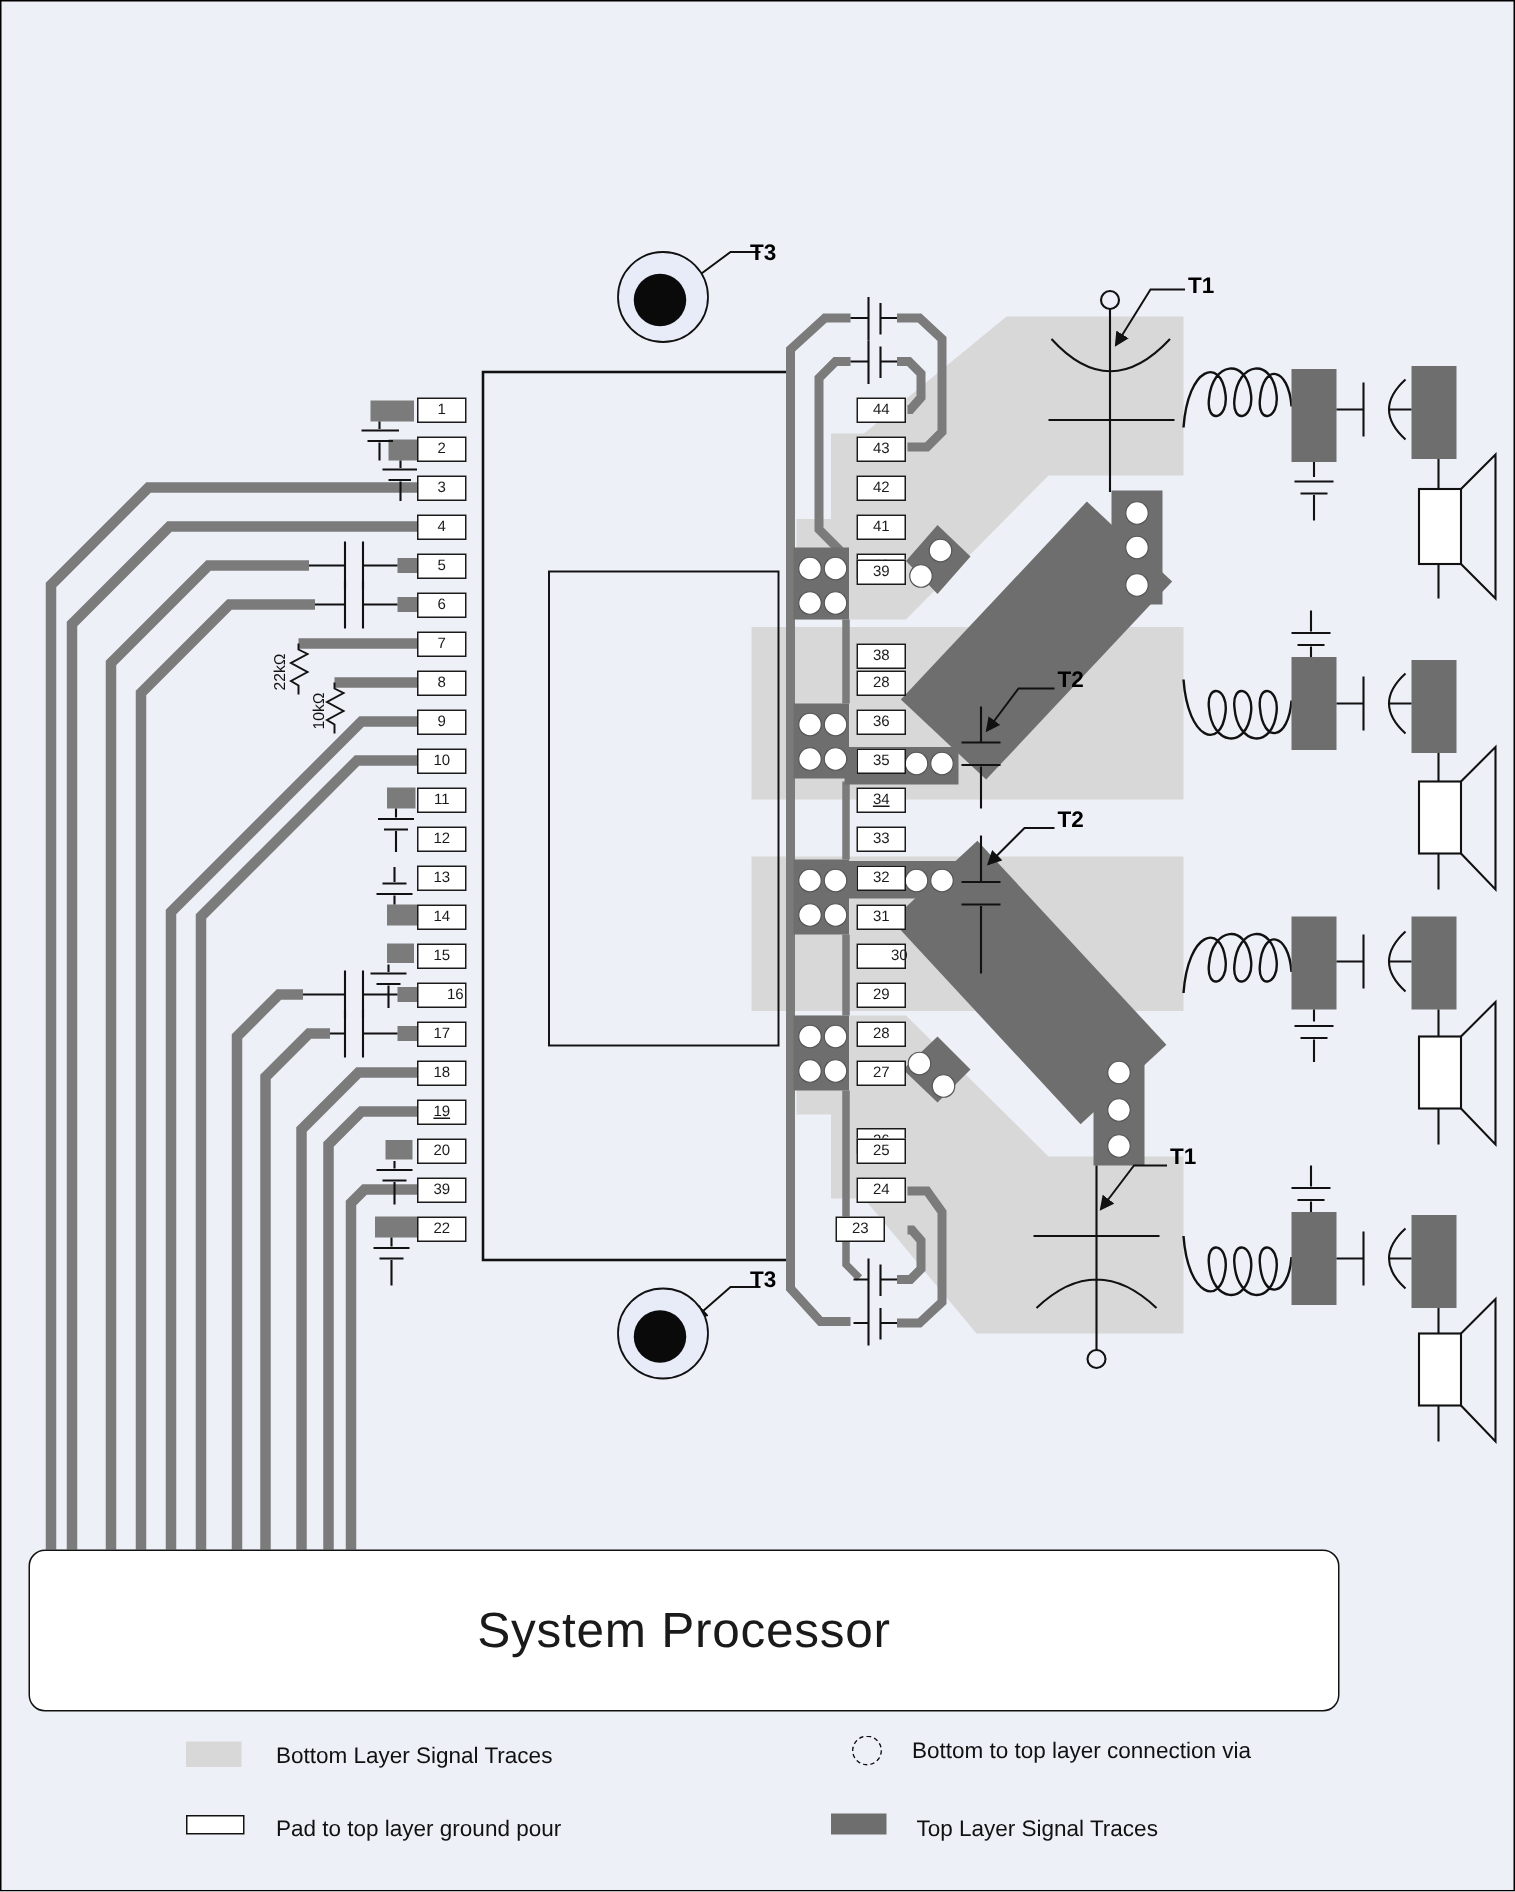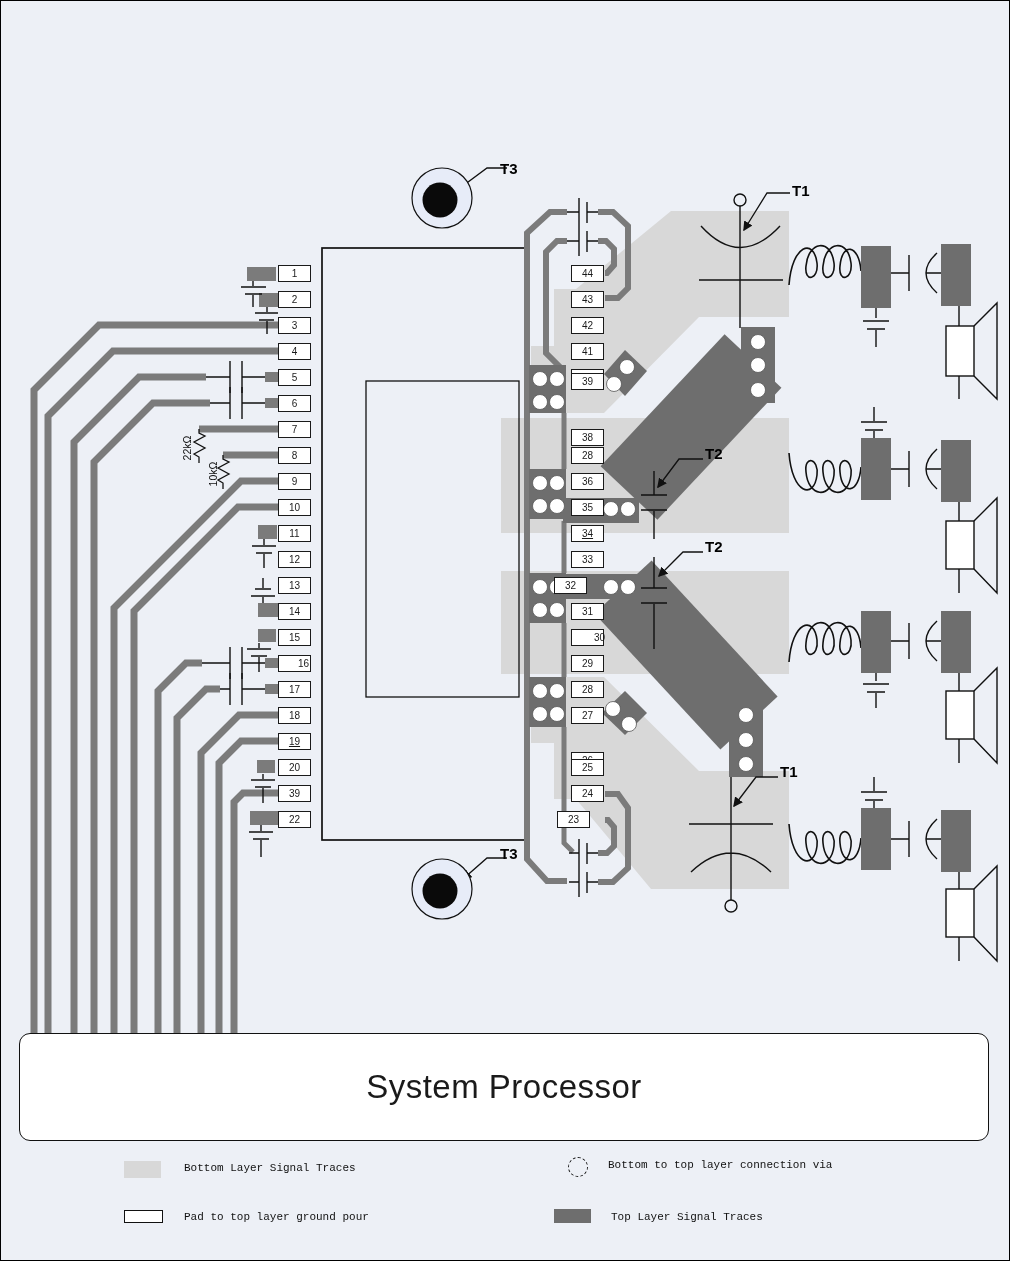--- a/index.html
+++ b/index.html
@@ -5,25 +5,25 @@
   html,body{margin:0;padding:0;background:#fff;font-family:"Liberation Sans",sans-serif;}
   #canvas{position:relative;width:1010px;height:1261px;background:var(--bg,#edf0f6);
           border:1.5px solid #000;box-sizing:border-box;overflow:hidden;}
   #art{position:absolute;left:0;top:0;}
   .pin{position:absolute;width:33px;height:17px;background:#fff;border:1.5px solid #1a1a1a;
        box-sizing:border-box;display:flex;align-items:center;justify-content:center;
        font-size:10px;color:#1a1a1a;}
   .tlabel{position:absolute;font-weight:bold;font-size:15px;color:#000;}
   .rlabel{position:absolute;font-size:10.5px;color:#111;transform:translate(-50%,-50%) rotate(-90deg);
           white-space:nowrap;}
-  #title-box{position:absolute;left:18px;top:1032px;width:970px;height:108px;background:#fff;
+  #title-box{position:absolute;left:18px;top:1032px;width:874px;height:108px;background:#fff;
              border:1.6px solid #111;border-radius:11px;box-sizing:border-box;
              display:flex;align-items:center;justify-content:center;text-align:center;}
   #title-box span{font-size:33px;color:#1a1a1a;letter-spacing:0.5px;}
-  .legend-label{position:absolute;font-size:11px;color:#111;white-space:nowrap;font-family:Liberation Mono, monospace;}
+  .legend-label{position:absolute;font-size:15px;color:#111;white-space:nowrap;}
   .sw{position:absolute;box-sizing:border-box;}
   #sw-bottom{left:123px;top:1160px;width:37px;height:17px;background:var(--bottom-layer,#d9d9d9);}
   #sw-via{left:567px;top:1156px;width:20px;height:20px;border:1.7px dashed #111;border-radius:50%;}
   #sw-pad{left:123px;top:1209px;width:39px;height:13px;background:#fff;border:1.6px solid #111;}
   #sw-top{left:553px;top:1208px;width:37px;height:14px;background:var(--top-layer,#6e6e6e);}
 </style>
 </head>
 <body>
 
 <div id="canvas" style="--bg: #edf0f6; background: rgb(237, 240, 246);">
@@ -281,21 +281,21 @@
       <div class="pin" style="left: 570px; top: 316px;">42</div>
       <div class="pin" style="left: 570px; top: 342px;">41</div>
       <div class="pin" style="left: 570px; top: 368px;">40</div>
       <div class="pin" style="left: 570px; top: 372px;">39</div>
       <div class="pin" style="left: 570px; top: 428px;">38</div>
       <div class="pin" style="left: 570px; top: 446px;">28</div>
       <div class="pin" style="left: 570px; top: 472px;">36</div>
       <div class="pin" style="left: 570px; top: 498px;">35</div>
       <div class="pin" style="left: 570px; top: 524px; text-decoration: underline;">34</div>
       <div class="pin" style="left: 570px; top: 550px;">33</div>
-      <div class="pin" style="left: 553px; top: 576px;">32</div>
+      <div class="pin" style="left: 570px; top: 576px;">32</div>
       <div class="pin" style="left: 570px; top: 602px;">31</div>
       <div class="pin" style="left: 570px; top: 628px; padding-left: 24px;">30</div>
       <div class="pin" style="left: 570px; top: 654px;">29</div>
       <div class="pin" style="left: 570px; top: 680px;">28</div>
       <div class="pin" style="left: 570px; top: 706px;">27</div>
       <div class="pin" style="left: 570px; top: 732px; margin-top: 19px;">26</div>
       <div class="pin" style="left: 570px; top: 758px;">25</div>
       <div class="pin" style="left: 570px; top: 784px;">24</div>
       <div class="pin" style="left: 544px; top: 810px; margin-left: 12px;">23</div>
     </div>

